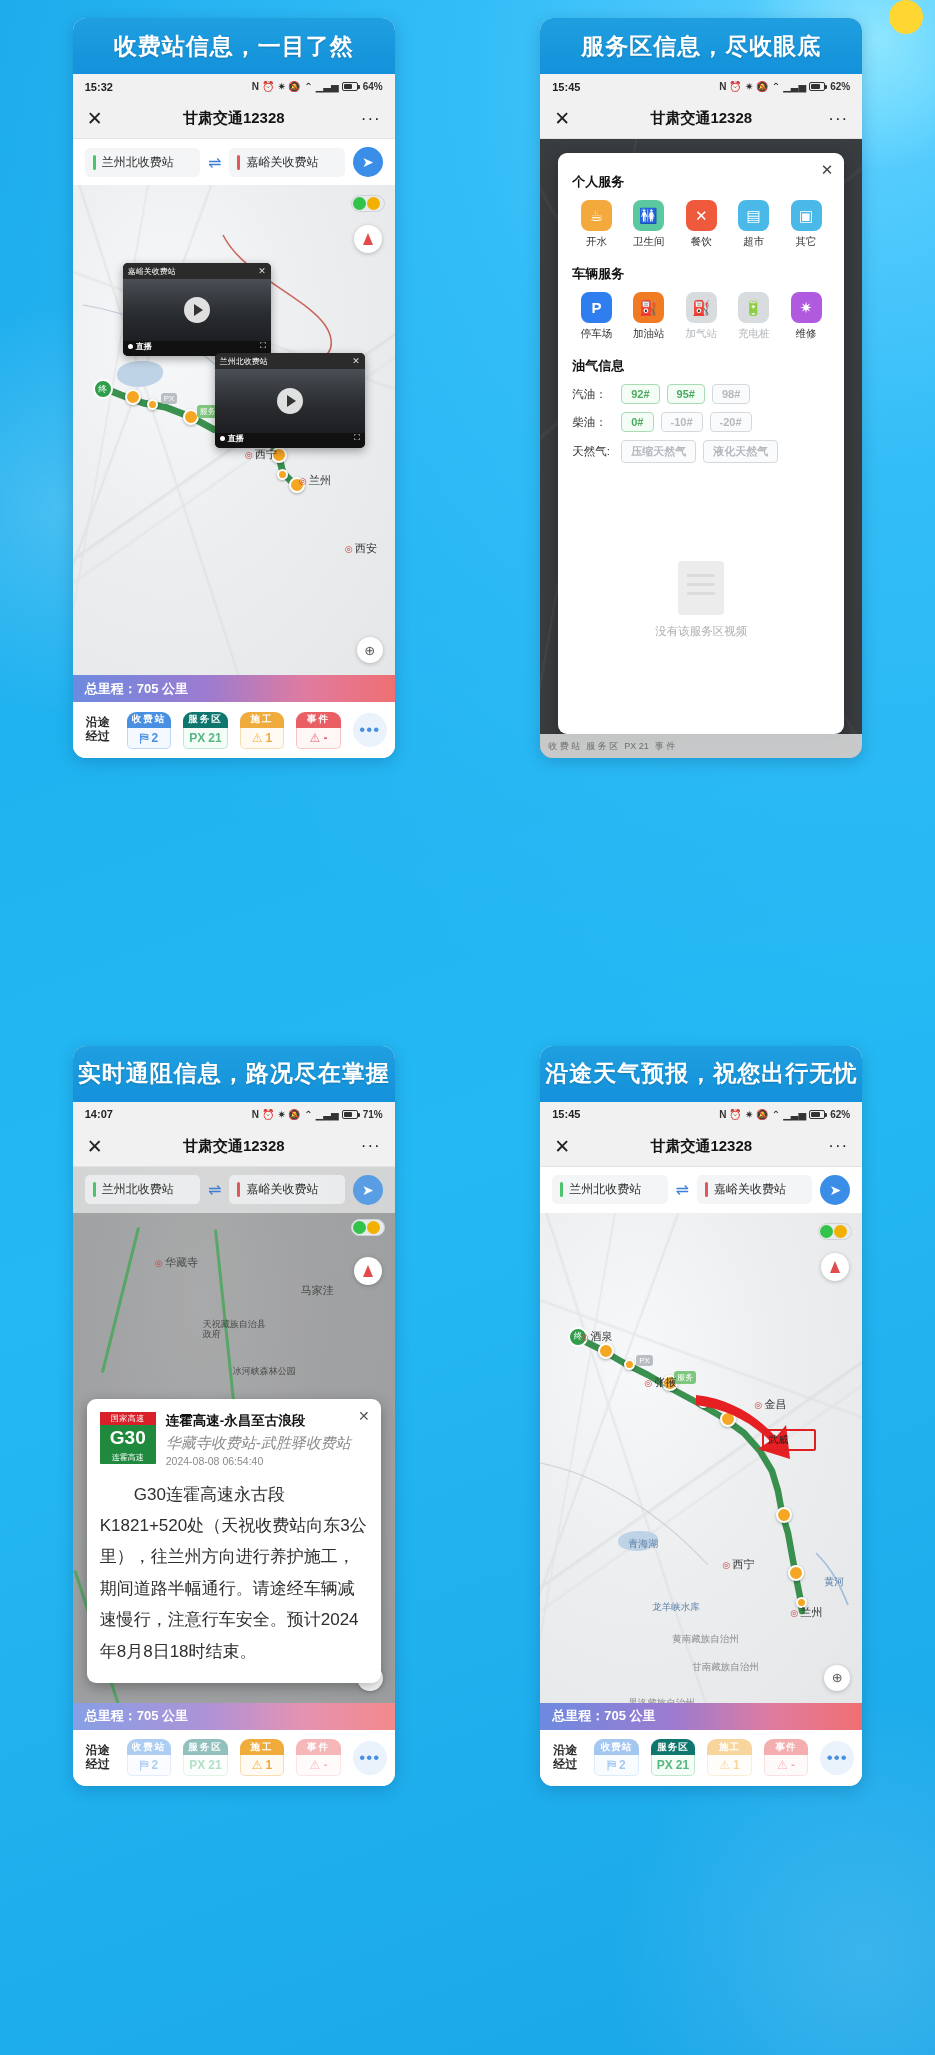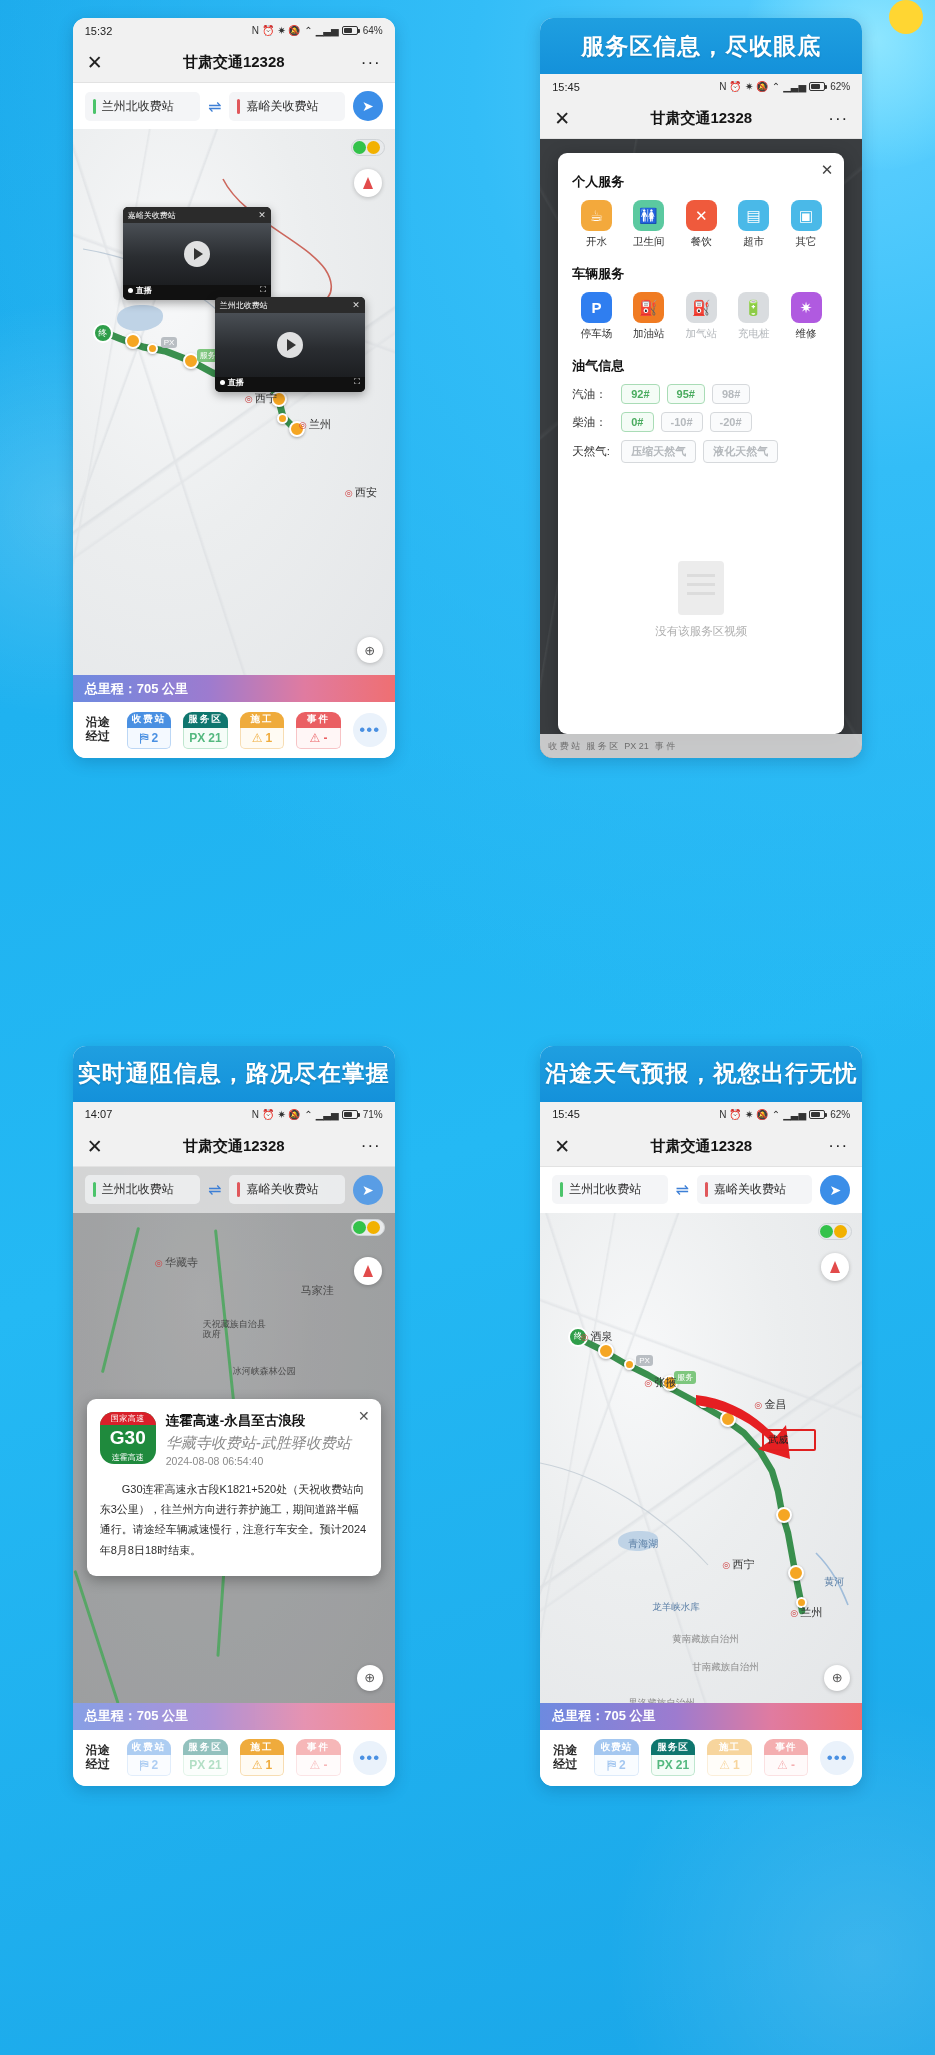--- a/index.html
+++ b/index.html
@@ -29,21 +29,21 @@
   .banner{
     height:56px;background:linear-gradient(180deg,#1f9fe0 0%,#1491da 100%);
     display:flex;align-items:center;justify-content:center;flex:0 0 56px;
   }
   .banner span{
     color:#fff;font-size:23px;font-weight:bold;letter-spacing:1px;
     text-shadow:0 1px 2px rgba(0,0,0,.18);
   }
   .statusbar{
     height:25px;background:#f1f1f1;display:flex;align-items:center;
-    justify-content:space-between;padding:0 12px;flex:0 0 25px;font-size:11px;color:#222;
+    justify-content:space-between;padding:0 12px;flex:0 0 25px;font-size:11px;color:#222;font-weight:bold;
   }
   .sb-icons{display:flex;align-items:center;gap:3px;font-size:10px;color:#333;}
   .sb-icons .battglyph{
     display:inline-block;width:16px;height:9px;border:1px solid #333;border-radius:2px;position:relative;margin-right:2px;
   }
   .sb-icons .battglyph:after{content:"";position:absolute;right:-3px;top:2px;width:2px;height:4px;background:#333;border-radius:0 1px 1px 0;}
   .sb-icons .battglyph i{position:absolute;left:1px;top:1px;bottom:1px;width:62%;background:#333;border-radius:1px;}
 
   .navbar{
     height:40px;background:#f1f1f1;display:flex;align-items:center;
@@ -227,49 +227,52 @@
       radial-gradient(ellipse at 40% 25%, #f5f6f7 0%, #e9eaec 40%, #dfe1e3 100%);
   }
   .greenroad{position:absolute;background:#4fa65f;border-radius:2px;opacity:.9;}
   .eventcard{
     position:absolute;left:14px;right:14px;top:232px;background:#fff;border-radius:9px;
     box-shadow:0 4px 14px rgba(0,0,0,.3);padding:13px 13px 16px;
   }
   .eventcard .closex{position:absolute;right:11px;top:9px;font-size:14px;color:#555;}
   .ev-head{display:flex;gap:10px;}
   .shield{
-    width:56px;height:52px;border-radius:14px;overflow:hidden;flex:0 0 56px;background:#1f8a3d;
+    width:56px;height:52px;border-radius:1px;overflow:hidden;flex:0 0 56px;background:#1f8a3d;
     display:flex;flex-direction:column;align-items:center;
   }
   .shield .sh-top{width:100%;height:13px;background:#d9202a;color:#fff;font-size:8px;display:flex;align-items:center;justify-content:center;letter-spacing:.5px;}
   .shield .sh-mid{flex:1;color:#fff;font-size:19px;font-weight:bold;display:flex;align-items:center;justify-content:center;}
   .shield .sh-bot{width:100%;height:12px;color:#fff;font-size:8px;display:flex;align-items:center;justify-content:center;}
   .ev-titles{flex:1;min-width:0;}
   .ev-t1{font-size:13.5px;font-weight:bold;color:#111;margin-bottom:4px;}
   .ev-t2{font-size:15px;color:#8a8a8a;margin-bottom:2px;font-style:italic;}
   .ev-t3{font-size:10.5px;color:#8a8a8a;}
-  .ev-body{font-size:11px;color:#2e2e2e;line-height:1.85;margin-top:12px;text-indent:2em;}
+  .ev-body{font-size:17px;color:#2e2e2e;line-height:1.85;margin-top:12px;text-indent:2em;}
 
   
   .p4 .bottombar{height:50px;}
   .p4 .chip .cap{letter-spacing:1px;}
   .redbox{position:absolute;border:2px solid #e02020;border-radius:2px;}
 </style>
 </head>
 <body>
 
 <div class="bgdeco d1"></div>
 <div class="bgdeco d2"></div>
 <div class="bgdeco d3"></div>
 <div class="yellowdot"></div>
 
 <div class="grid">
 
   <div class="cell">
     <div class="phone">
+      <div class="banner">
+        <span>收费站信息，一目了然</span>
+      </div>
       <div class="statusbar">
         <span>15:32</span>
         <span class="sb-icons">
           <span>N</span>
           <span>⏰</span>
           <span>✷</span>
           <span>🔕</span>
           <span>⌃</span>
           <span>▁▃▅</span>
           <span class="battglyph">

